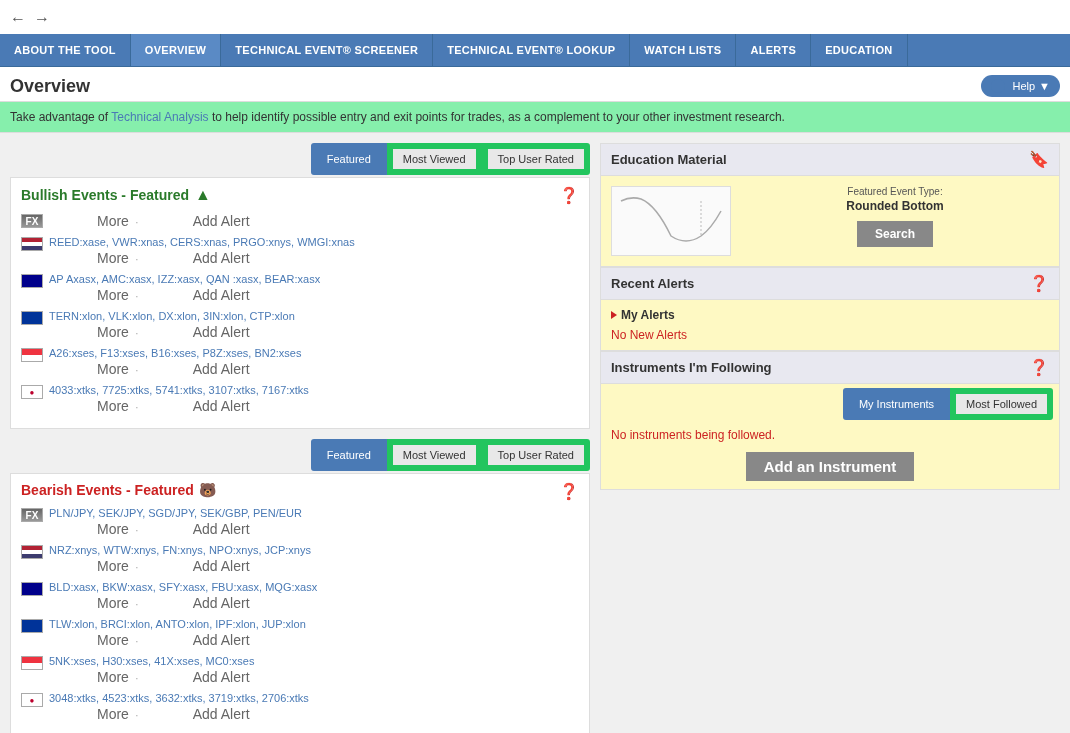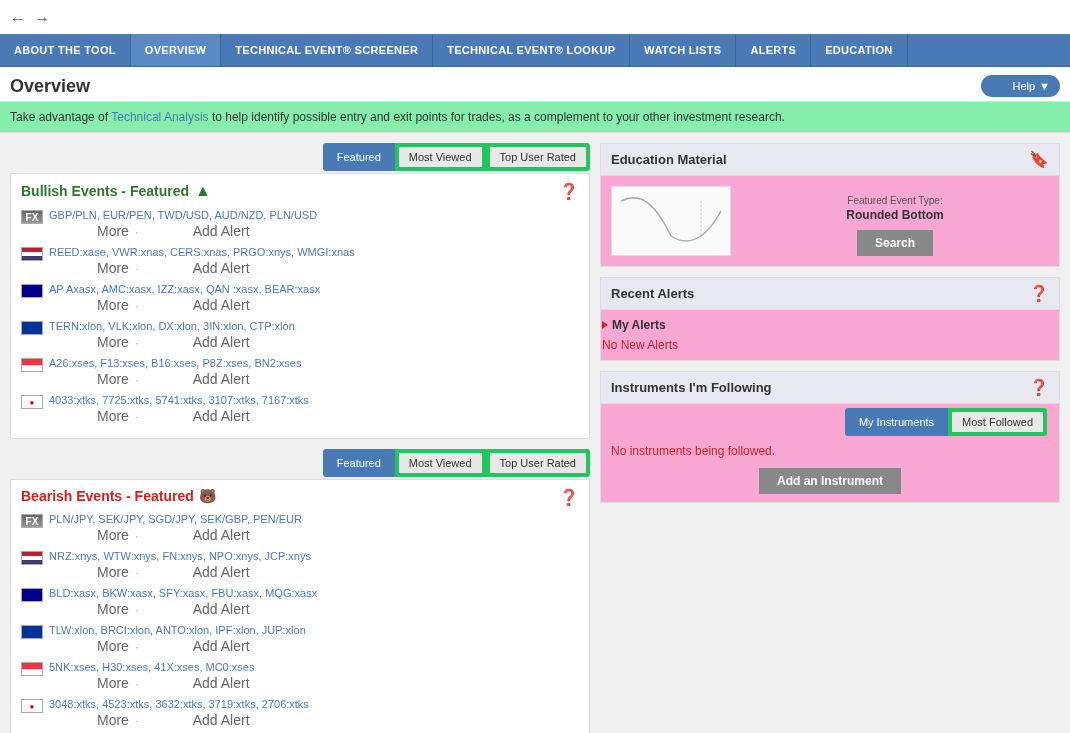--- a/index.html
+++ b/index.html
@@ -26,21 +26,21 @@
     .intro-text a { color: #4a7ab5; text-decoration: none; }
 
     
     .content-wrapper { display: flex; gap: 10px; padding: 10px; }
     .left-panel { flex: 1; min-width: 0; }
     .right-panel { width: 460px; flex-shrink: 0; }
 
     
     .tab-bar { display: flex; justify-content: flex-end; margin-bottom: 2px; gap: 0; }
     .tab-btn {
-      padding: 4px 10px; font-size: 11px; border: 4px solid #22c55e; background: #e8e8e8;
+      padding: 4px 10px; font-size: 11px; border: 6px solid #22c55e; background: #e8e8e8;
       cursor: pointer; color: #333;
     }
     .tab-btn.active { background: #4a7ab5; color: #fff; border-color: #4a7ab5; }
     .tab-btn:first-child { border-radius: 3px 0 0 3px; }
     .tab-btn:last-child { border-radius: 0 3px 3px 0; }
 
     
     .event-section { background: #fff; border: 1px solid #ddd; padding: 8px 10px; margin-bottom: 10px; }
     .event-section-title { font-size: 14px; font-weight: bold; color: #2a7a2a; margin-bottom: 8px; display: flex; align-items: center; gap: 6px; }
     .event-section-title.bearish { color: #cc2222; }
@@ -58,39 +58,39 @@
     .flag-jp { background: #fff; border: 1px solid #aaa; display: flex; align-items: center; justify-content: center; }
     .flag-jp::after { content: '●'; color: #bc002d; font-size: 8px; }
 
     .event-links { flex: 1; }
     .event-links a { color: #4a7ab5; text-decoration: none; font-size: 11px; }
     .event-meta { font-size: 11px; margin-top: 1px; }
     .event-meta a { color: #666; text-decoration: none; font-size: 14px; padding-left: 48px; }
     .event-meta .separator { color: #aaa; margin: 0 3px; }
 
     
-    .card { background: #f9a8d4; border: 1px solid #ddd; margin-bottom: 10px; }
+    .card { background: #fef9c3; border: 1px solid #ddd; }
     .card-header { background: #e8e8f0; padding: 6px 10px; font-size: 13px; font-weight: bold; color: #333; display: flex; justify-content: space-between; align-items: center; border-bottom: 1px solid #ddd; }
 
-    .edu-content { padding: 10px; display: flex; gap: 10px; align-items: flex-end; }
+    .edu-content { padding: 10px; display: flex; gap: 10px; align-items: flex-start; }
     .chart-area { width: 120px; height: 70px; border: 1px solid #ddd; flex-shrink: 0; display: flex; align-items: center; justify-content: center; background: #fafafa; }
     .edu-info { flex: 1; text-align: center; }
     .edu-info .event-type-label { font-size: 10px; color: #555; }
     .edu-info .event-type-name { font-size: 12px; font-weight: bold; color: #333; margin: 2px 0 8px; }
     .search-btn { background: #888; color: #fff; border: none; padding: 6px 18px; font-size: 12px; cursor: pointer; font-weight: bold; }
 
-    .alerts-content { padding: 8px 1px; }
+    .alerts-content { padding: 8px 10px; }
     .my-alerts-row { display: flex; align-items: center; gap: 4px; font-size: 12px; font-weight: bold; color: #333; cursor: pointer; }
     .triangle { border-left: 6px solid #cc2222; border-top: 4px solid transparent; border-bottom: 4px solid transparent; display: inline-block; }
     .no-alerts { color: #cc2222; font-size: 12px; margin-top: 6px; }
 
-    .instruments-tab-bar { display: flex; justify-content: flex-end; padding: 4px 12px 0; gap: 0; }
+    .instruments-tab-bar { display: flex; justify-content: flex-end; padding: 4px 6px 0; gap: 0; }
     .instruments-content { padding: 8px 10px; }
     .no-instruments { color: #cc2222; font-size: 12px; margin-bottom: 10px; }
-    .add-instrument-btn { background: #888; color: #fff; border: none; padding: 6px 18px; font-size: 12px; cursor: pointer; font-weight: bold; display: block; margin: 0 auto; }
+    .add-instrument-btn { background: #888; color: #fff; border: none; padding: 6px 18px; font-size: 15px; cursor: pointer; font-weight: bold; display: block; margin: 0 auto; }
 
     
     .rounded-bottom-chart { width: 110px; height: 60px; }
 
     .globe-icon { width: 14px; height: 14px; display: inline-block; background: #4a7ab5; border-radius: 50%; margin-right: 3px; }
 
     .up-arrow { color: #2a7a2a; font-size: 16px; }
     .bear-icon { color: #cc2222; font-size: 14px; }
 
     .bookmark-icon { color: #ccc; font-size: 16px; cursor: pointer; }
@@ -141,21 +141,20 @@
           <div class="event-section-title">
             <span>Bullish Events - Featured</span>
             <span class="up-arrow">▲</span>
           </div>
           <span class="help-icon">❓</span>
         </div>
 
         <div class="event-row">
           <div class="flag-icon flag-fx">FX</div>
           <div class="event-links">
-            <div><a>GBP/PLN, EUR/PEN, TWD/USD, AUD/NZD, PLN/USD</a></div>
             <div class="event-meta">
               <a>More</a>
               <span class="separator">·</span>
               <a>Add Alert</a>
             </div>
           </div>
         </div>
 
         <div class="event-row">
           <div class="flag-icon flag-us"></div>

